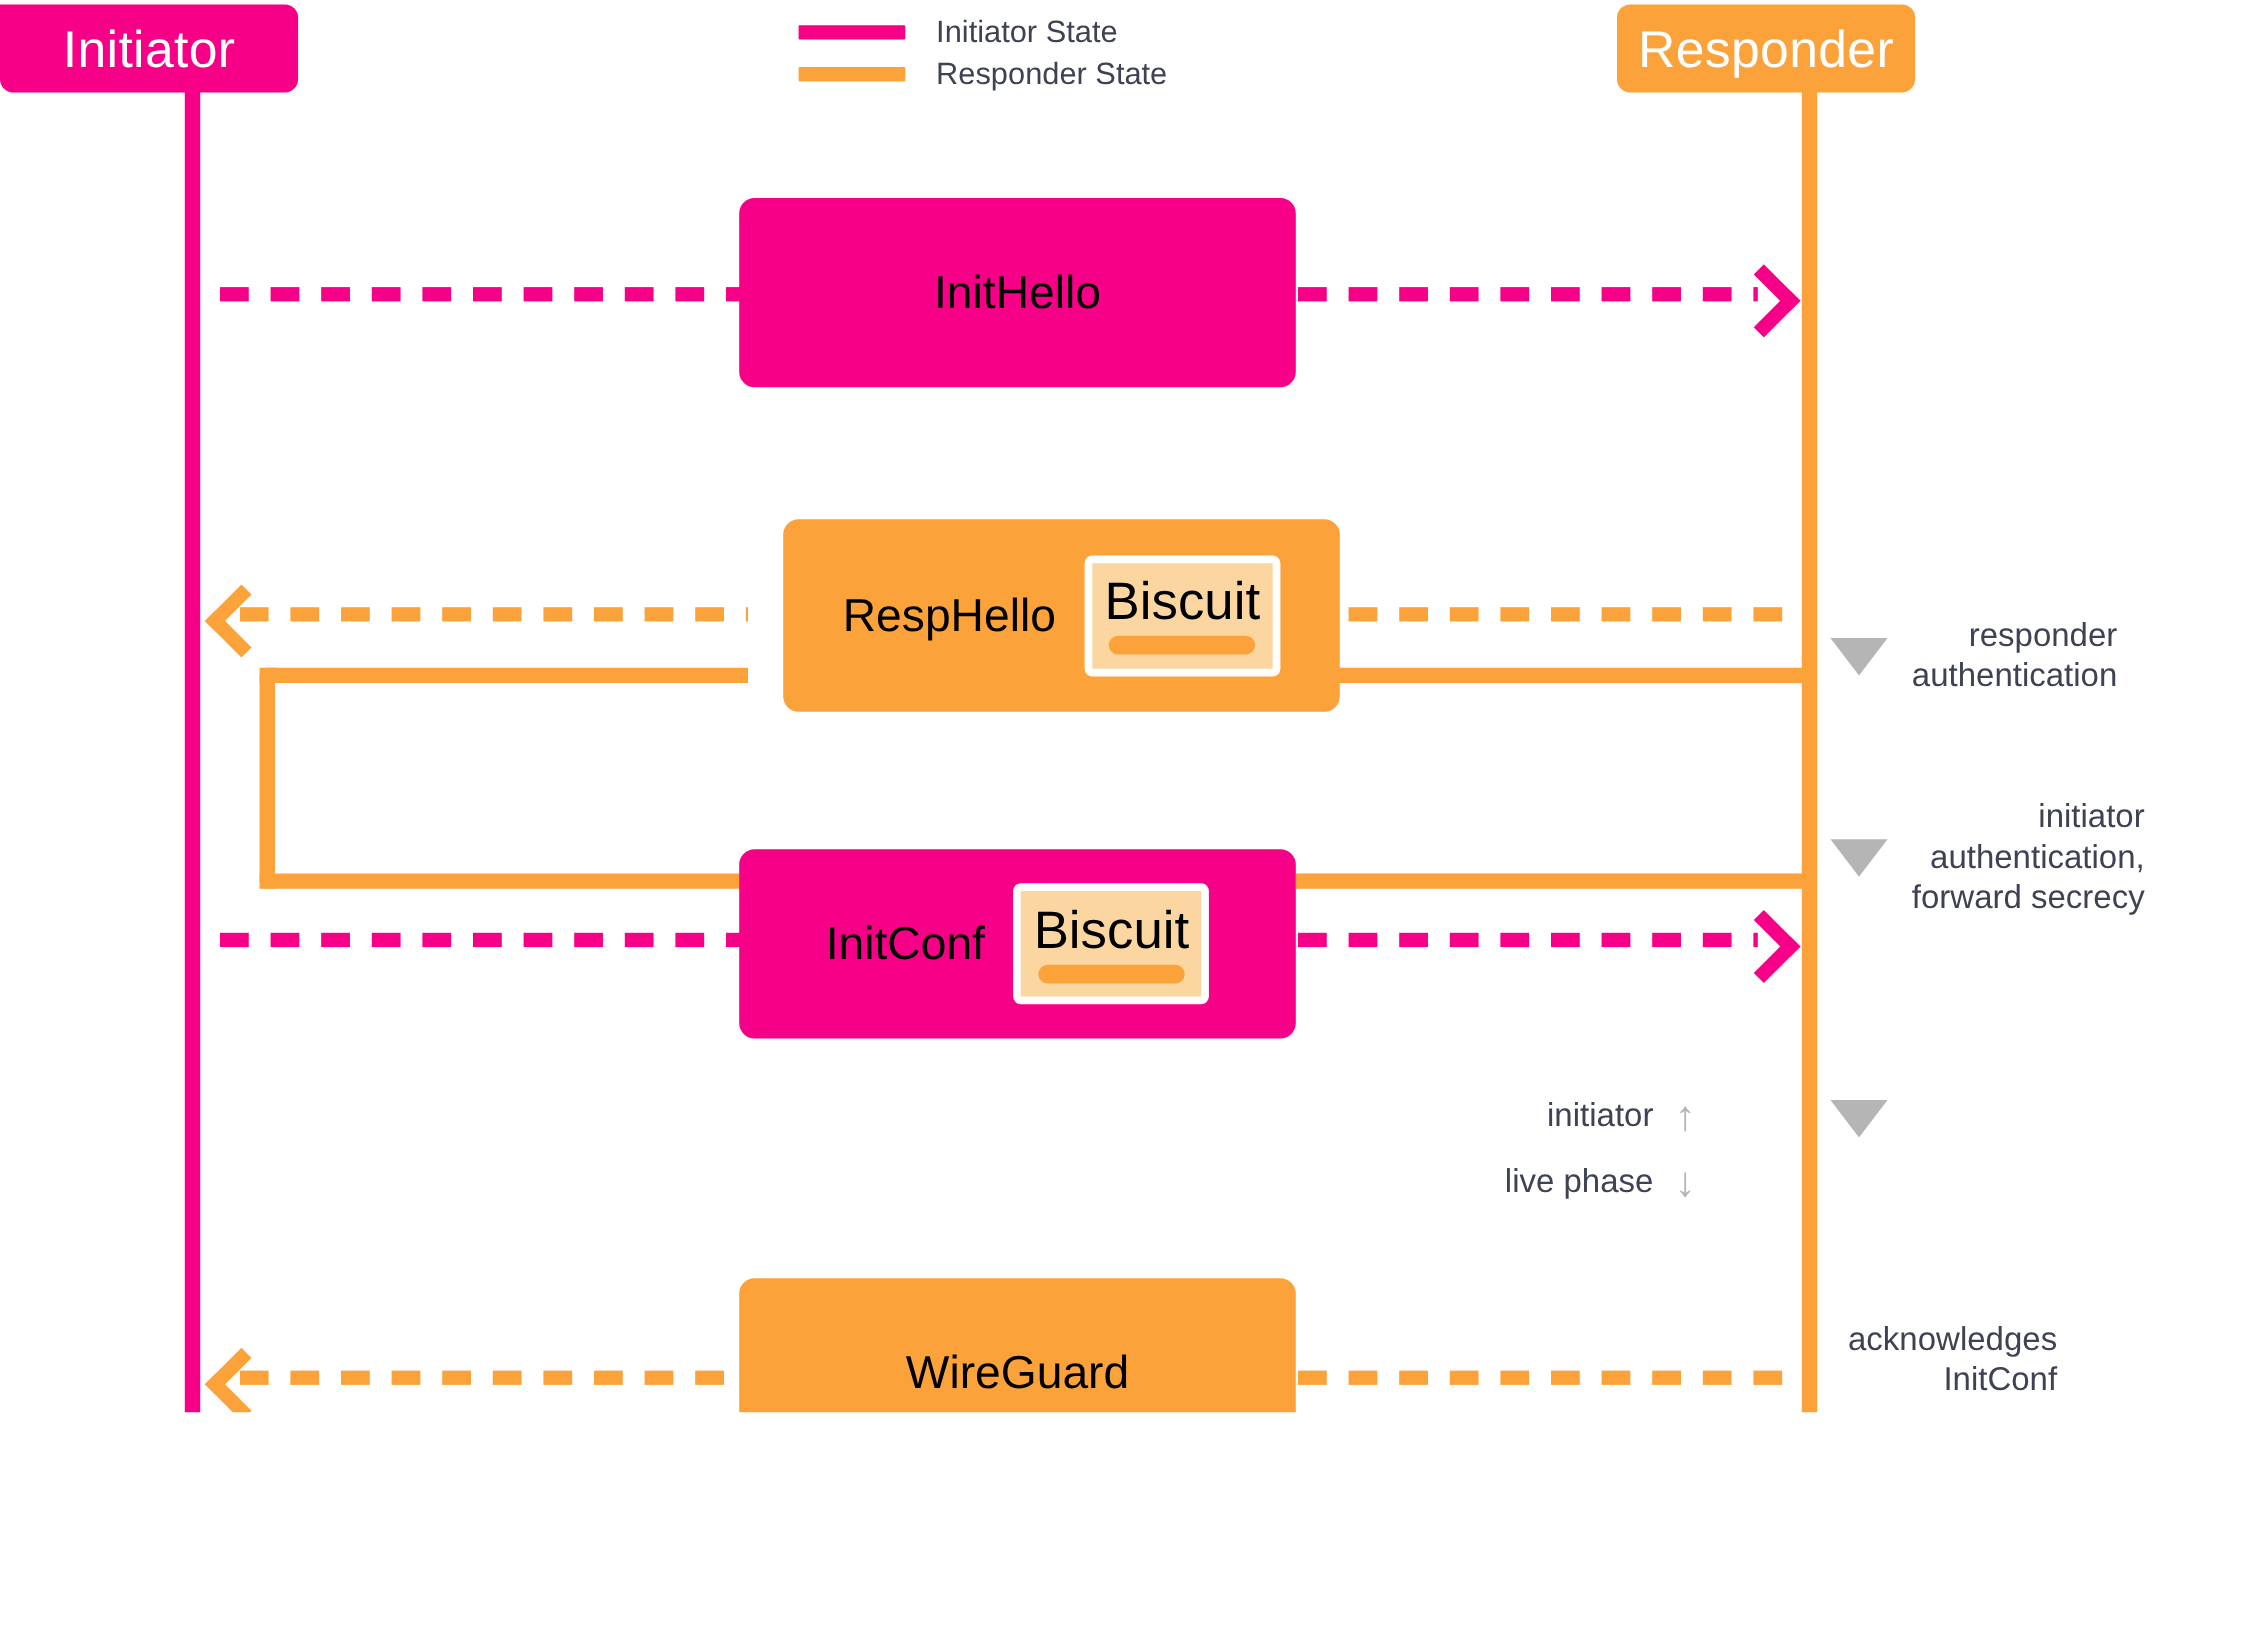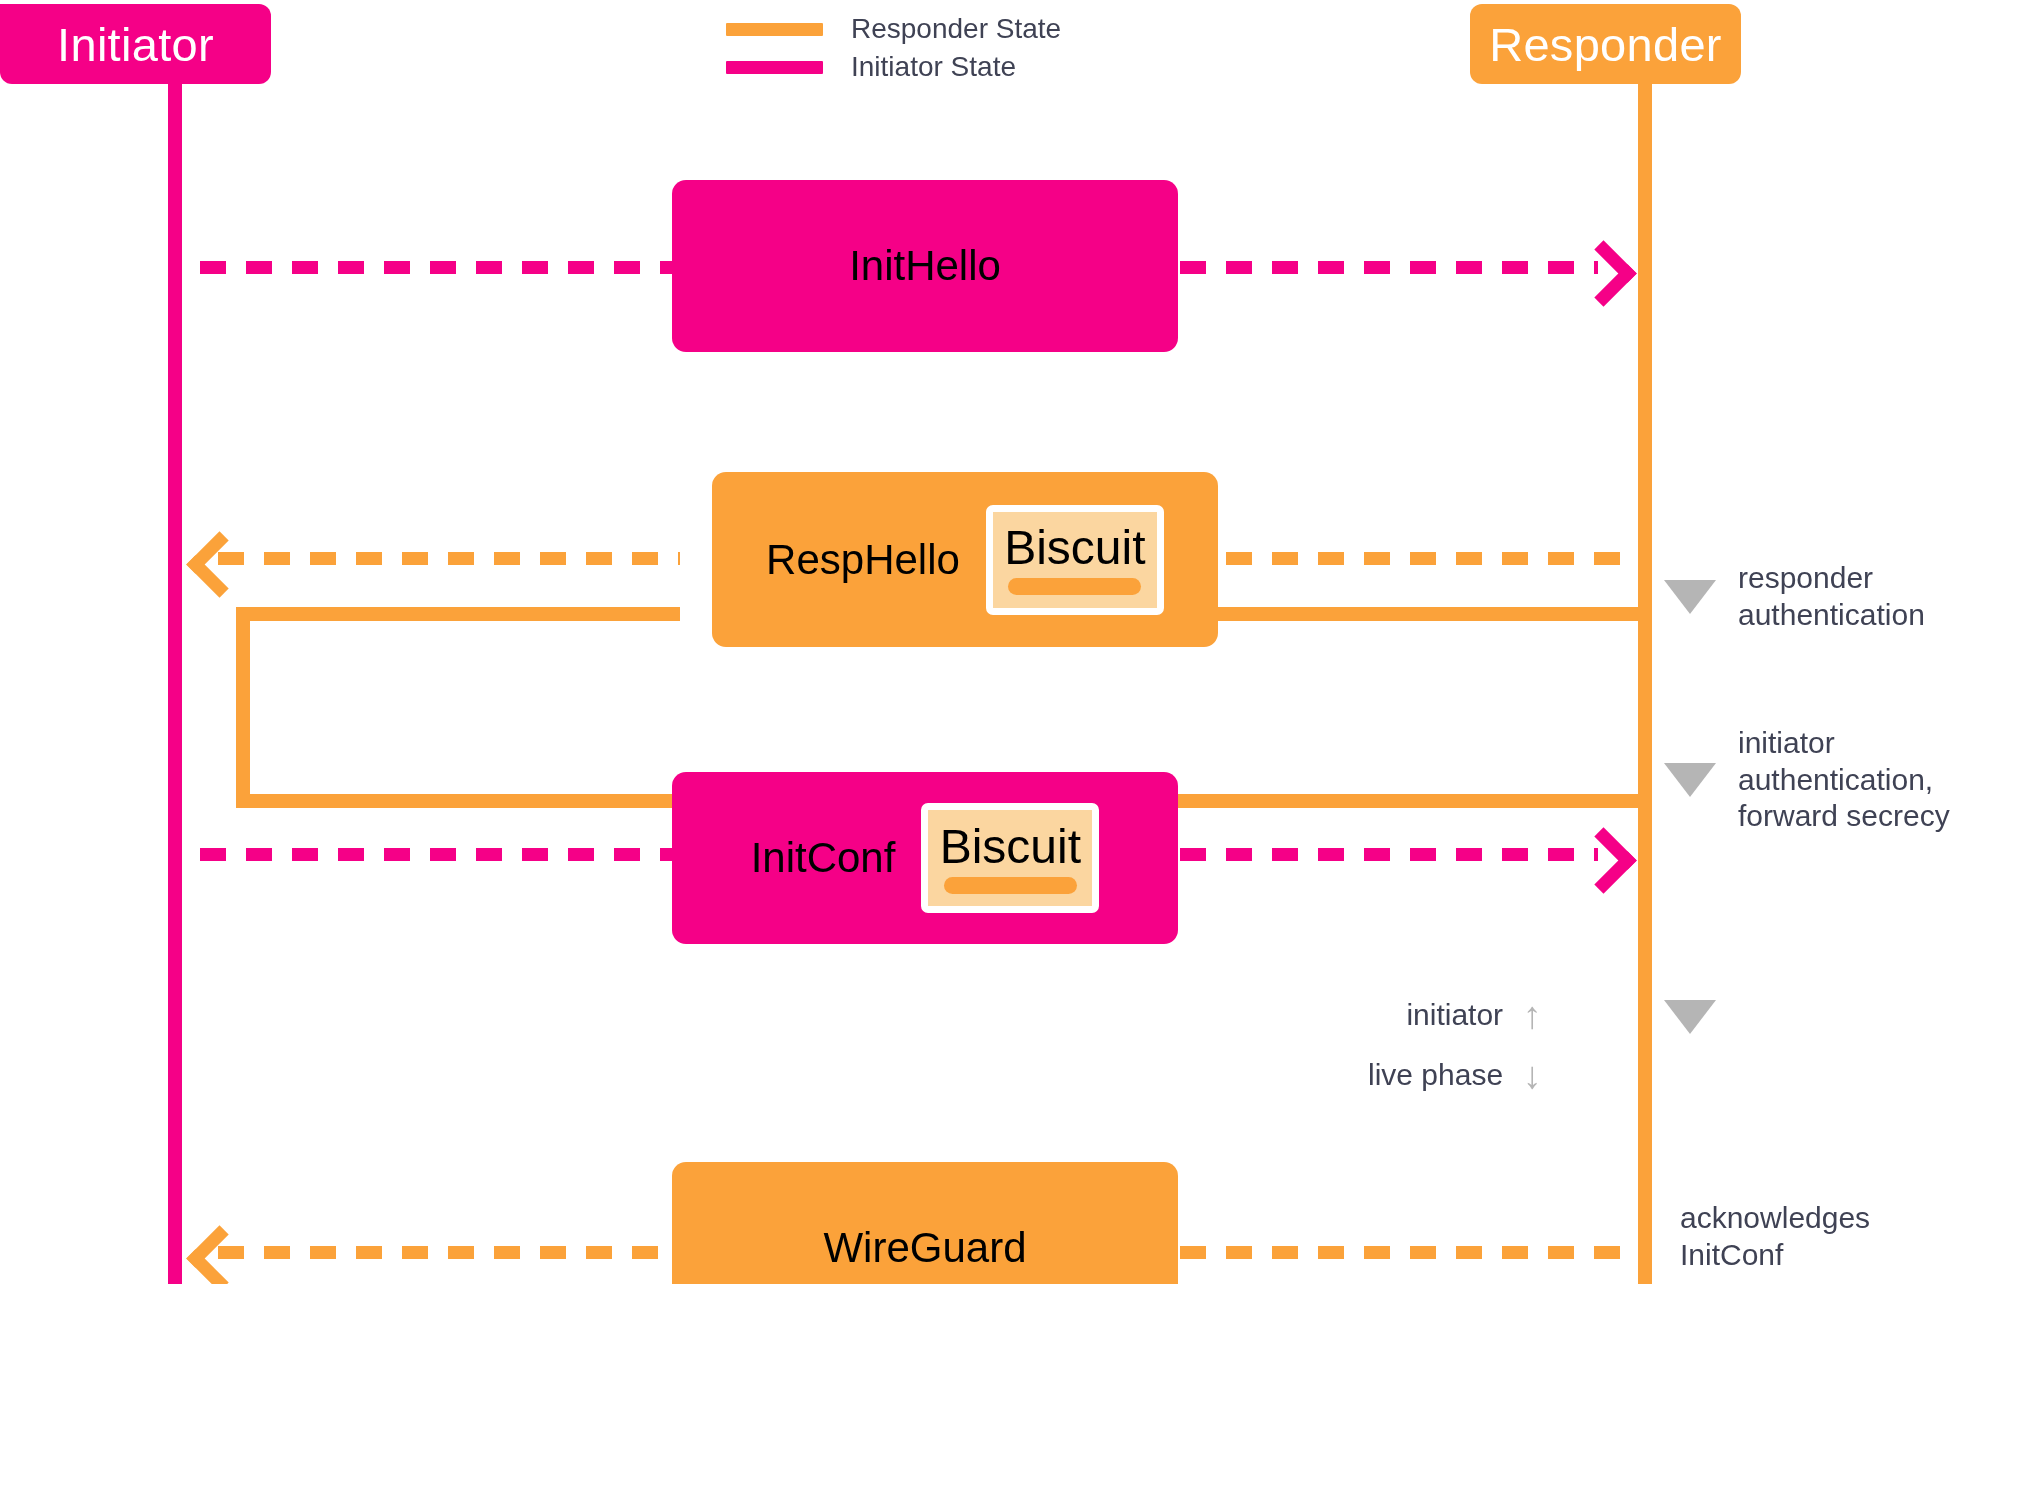--- a/index.html
+++ b/index.html
@@ -10,20 +10,21 @@
   }
   body {
     font-family: "Liberation Sans", sans-serif;
   }
   #canvas {
     position: relative;
     width: 2037px;
     height: 1284px;
     background: #ffffff;
     overflow: hidden;
+    text-align: right;
   }
 
   
   .lifeline {
     position: absolute;
     width: 14px;
   }
   .lifeline.initiator { left: 168px; top: 60px;  height: 1431px; background: #F50087; }
   .lifeline.responder { left: 1638px; top: 60px; height: 1431px; background: #FBA23A; }
 
@@ -218,26 +219,26 @@
 
   <div class="actor-box initiator">
     <span>Initiator</span>
   </div>
   <div class="actor-box responder">
     <span>Responder</span>
   </div>
 
   <div class="legend">
     <div class="legend-row">
+      <span class="legend-swatch initiator"></span>
+      <span class="legend-label">Initiator State</span>
+    </div>
+    <div class="legend-row">
       <span class="legend-swatch responder"></span>
       <span class="legend-label">Responder State</span>
-    </div>
-    <div class="legend-row">
-      <span class="legend-swatch initiator"></span>
-      <span class="legend-label">Initiator State</span>
     </div>
   </div>
 
   <div class="dash-line pink" style="left:200px; top:261px; width:480px;"></div>
   <div class="dash-line pink" style="left:1180px; top:261px; width:418px;"></div>
   <div class="chevron pink right" style="left:1580px; top:250px;"></div>
   <div class="msg-box pink" style="left:672px; top:180px; width:506px; height:172px;">
     <span class="msg-label">InitHello</span>
   </div>
 

